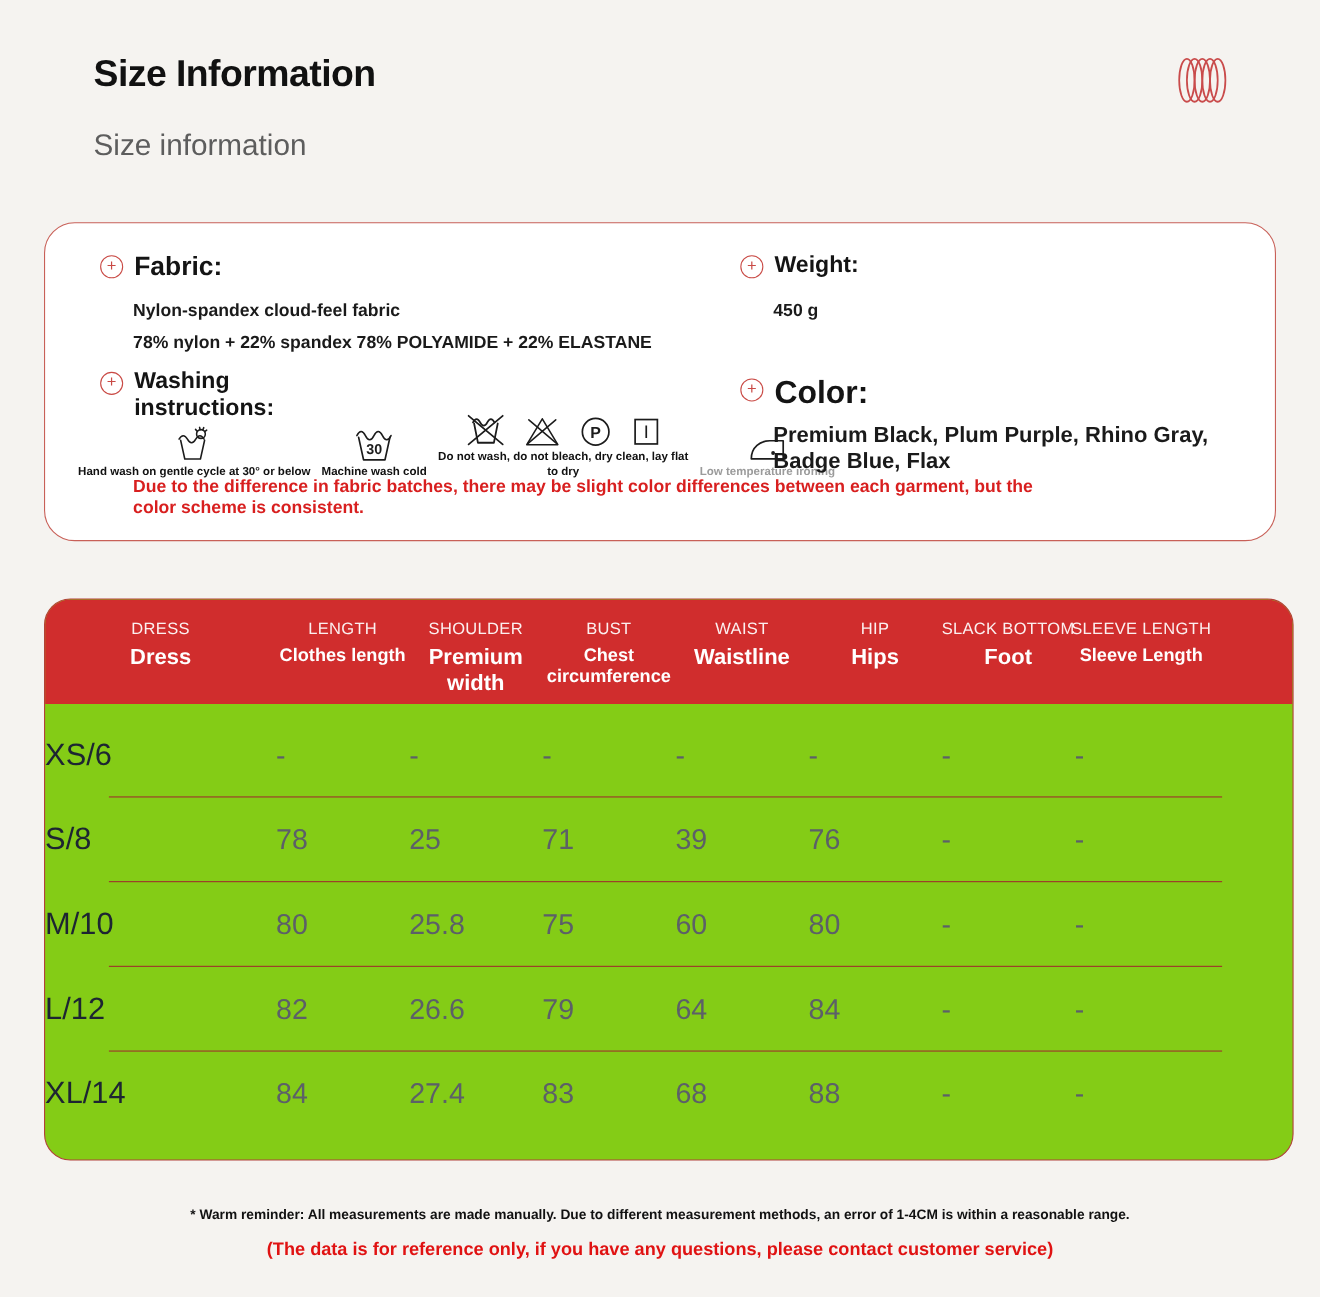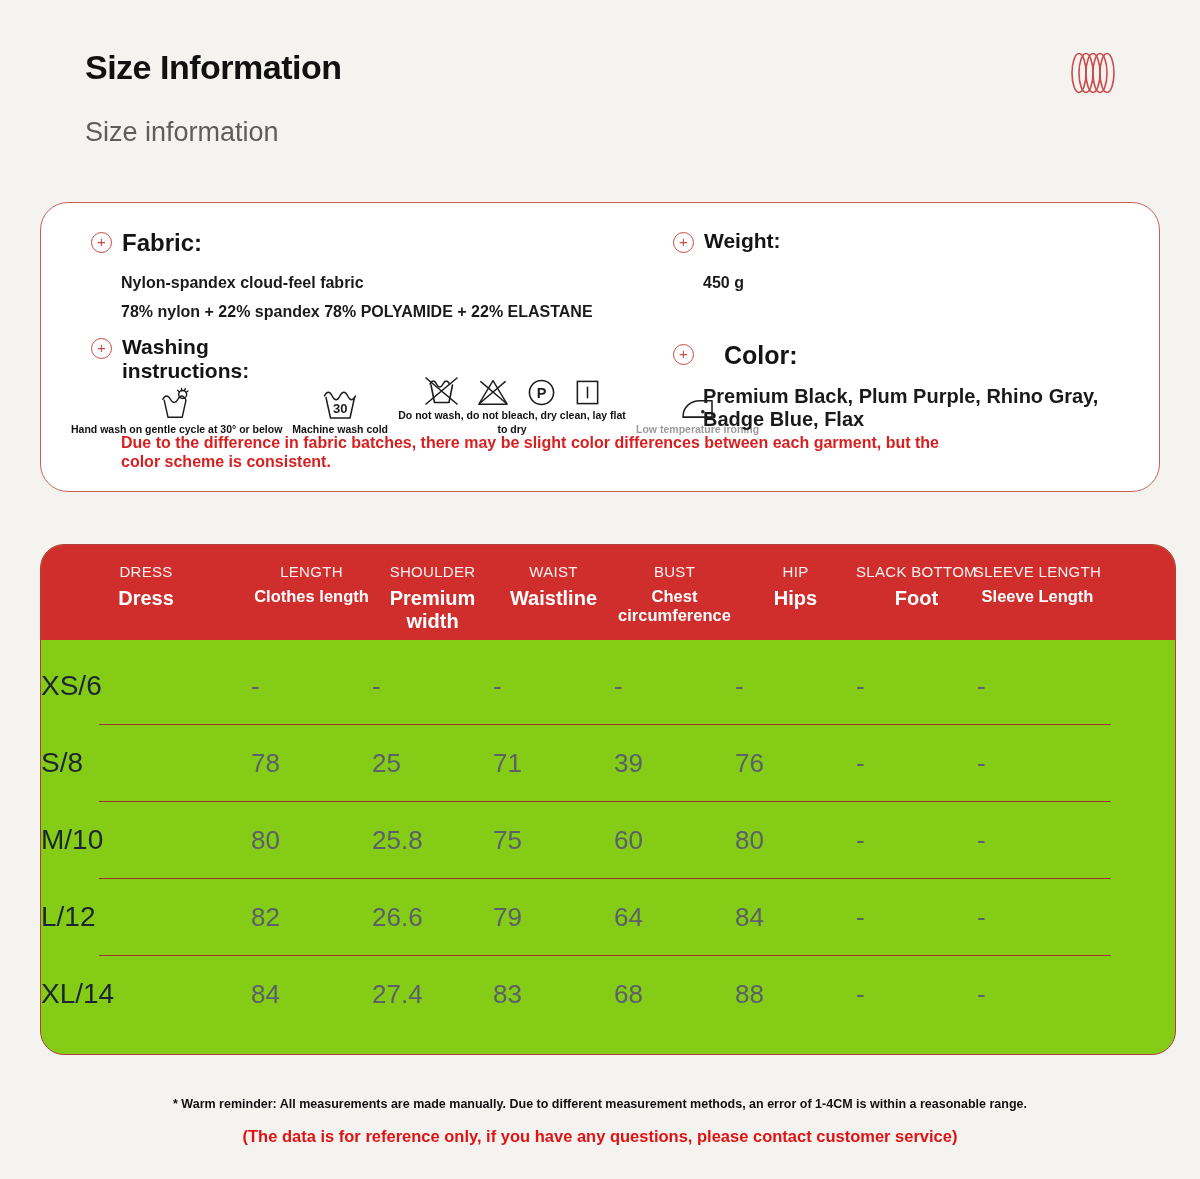--- a/index.html
+++ b/index.html
@@ -31,21 +31,21 @@
   .sec-head { position:absolute; display:flex; align-items:flex-start; gap:10px; }
   .plus {
     width:21px; height:21px; border:1.5px solid #c94a45; border-radius:50%;
     color:#c94a45; font-size:15px; line-height:18px; text-align:center;
     flex:0 0 auto; margin-top:3px; font-weight:400;
   }
   .sec-title { font-weight:700; color:#141414; line-height:1.15; }
   .t-fabric { font-size:24px; }
   .t-weight { font-size:21px; }
   .t-wash   { font-size:21px; max-width:130px; }
-  .t-color  { font-size:25px;margin-left:20px; }
+  .t-color  { font-size:29px; }
   .info-line { position:absolute; font-weight:700; font-size:16px; color:#1a1a1a; }
   .wash-row { position:absolute; left:30px; top:172px; display:flex; align-items:flex-end; gap:10px; }
   .wash-group { display:flex; flex-direction:column; align-items:center; }
   .wash-icons { display:flex; align-items:flex-end; gap:18px; }
   .wash-icons svg { display:block; }
   .wash-cap {
     font-size:10.5px; font-weight:700; color:#111; text-align:center;
     line-height:1.3; margin-top:2px;
   }
   .wash-group.muted .wash-cap { color:#9b9b9b; }
@@ -223,26 +223,26 @@
         </div>
         <div class="th">
           <span class="en">LENGTH</span>
           <span class="lbl sm">Clothes length</span>
         </div>
         <div class="th">
           <span class="en">SHOULDER</span>
           <span class="lbl">Premium width</span>
         </div>
         <div class="th">
+          <span class="en">BUST</span>
+          <span class="lbl sm">Chest circumference</span>
+        </div>
+        <div class="th">
           <span class="en">WAIST</span>
           <span class="lbl">Waistline</span>
-        </div>
-        <div class="th">
-          <span class="en">BUST</span>
-          <span class="lbl sm">Chest circumference</span>
         </div>
         <div class="th">
           <span class="en">HIP</span>
           <span class="lbl">Hips</span>
         </div>
         <div class="th">
           <span class="en">SLACK BOTTOM</span>
           <span class="lbl">Foot</span>
         </div>
         <div class="th">

